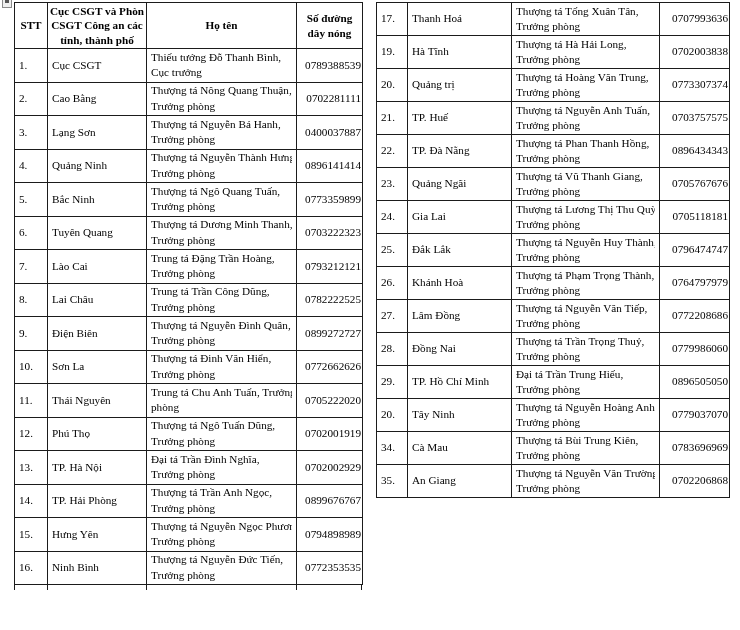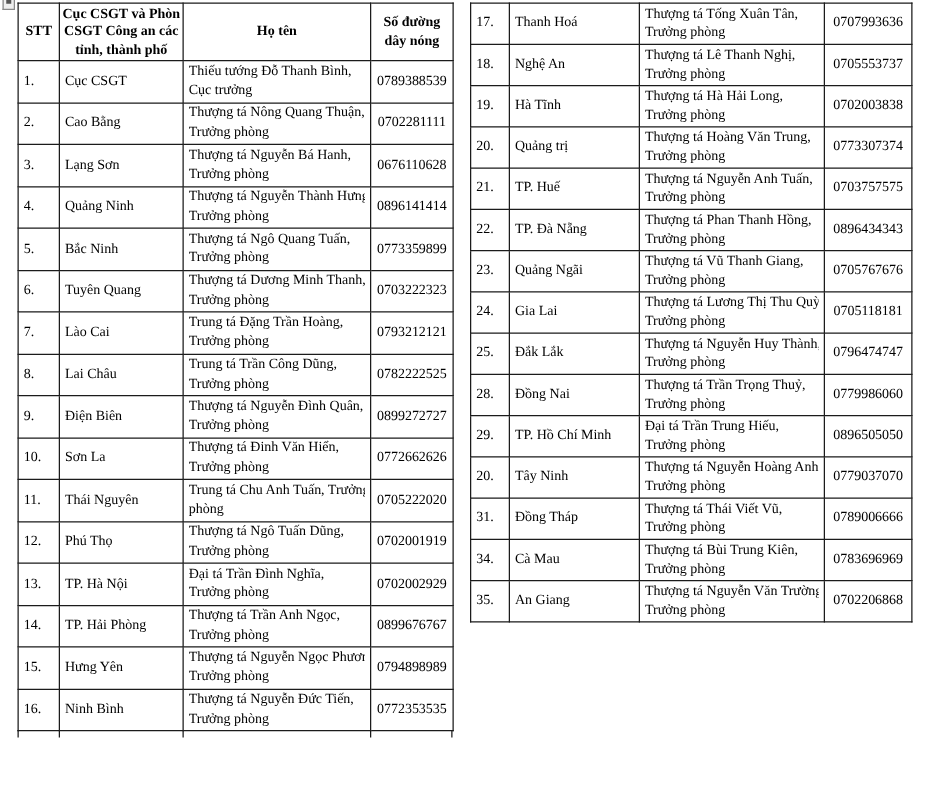--- a/index.html
+++ b/index.html
@@ -26,21 +26,21 @@
     font-size:11.2px;line-height:15.5px;font-weight:normal;
     padding:0 4px;vertical-align:middle;overflow:hidden;text-align:left;
   }
   .doc-table th{
     font-weight:bold;text-align:center;padding:0 2px;line-height:14.5px;font-size:11.2px;
   }
   #left-table tr.header-row{height:46px;}
   #left-table tr.data-row{height:33.5px;}
   #right-table tr.data-row{height:33px;}
   .cell-line{white-space:nowrap;overflow:hidden;}
-  td.phone-cell{text-align:center;padding:0 1px;}
+  td.phone-cell{text-align:right;padding:0 1px;}
   td.stt-cell{padding-left:4px;}
   
   .continuation-stub{
     position:absolute;left:14px;top:584px;width:348px;height:6px;
   }
   .continuation-stub span{
     position:absolute;top:0;width:1px;height:6px;background:#1b1b1b;
   }
 </style>
 </head>
@@ -95,21 +95,21 @@
           </td>
           <td class="phone-cell">0702281111</td>
         </tr>
         <tr class="data-row">
           <td class="stt-cell">3.</td>
           <td class="unit-cell">Lạng Sơn</td>
           <td class="name-cell">
             <div class="cell-line">Thượng tá Nguyễn Bá Hanh,</div>
             <div class="cell-line">Trưởng phòng</div>
           </td>
-          <td class="phone-cell">0676110628</td>
+          <td class="phone-cell">0400037887</td>
         </tr>
         <tr class="data-row">
           <td class="stt-cell">4.</td>
           <td class="unit-cell">Quảng Ninh</td>
           <td class="name-cell">
             <div class="cell-line">Thượng tá Nguyễn Thành Hưng,</div>
             <div class="cell-line">Trưởng phòng</div>
           </td>
           <td class="phone-cell">0896141414</td>
         </tr>
@@ -235,29 +235,20 @@
         <tr class="data-row">
           <td class="stt-cell">17.</td>
           <td class="unit-cell">Thanh Hoá</td>
           <td class="name-cell">
             <div class="cell-line">Thượng tá Tống Xuân Tân,</div>
             <div class="cell-line">Trưởng phòng</div>
           </td>
           <td class="phone-cell">0707993636</td>
         </tr>
         <tr class="data-row">
-          <td class="stt-cell">18.</td>
-          <td class="unit-cell">Nghệ An</td>
-          <td class="name-cell">
-            <div class="cell-line">Thượng tá Lê Thanh Nghị,</div>
-            <div class="cell-line">Trưởng phòng</div>
-          </td>
-          <td class="phone-cell">0705553737</td>
-        </tr>
-        <tr class="data-row">
           <td class="stt-cell">19.</td>
           <td class="unit-cell">Hà Tĩnh</td>
           <td class="name-cell">
             <div class="cell-line">Thượng tá Hà Hải Long,</div>
             <div class="cell-line">Trưởng phòng</div>
           </td>
           <td class="phone-cell">0702003838</td>
         </tr>
         <tr class="data-row">
           <td class="stt-cell">20.</td>
@@ -307,20 +298,38 @@
         <tr class="data-row">
           <td class="stt-cell">25.</td>
           <td class="unit-cell">Đắk Lắk</td>
           <td class="name-cell">
             <div class="cell-line">Thượng tá Nguyễn Huy Thành,</div>
             <div class="cell-line">Trưởng phòng</div>
           </td>
           <td class="phone-cell">0796474747</td>
         </tr>
         <tr class="data-row">
+          <td class="stt-cell">26.</td>
+          <td class="unit-cell">Khánh Hoà</td>
+          <td class="name-cell">
+            <div class="cell-line">Thượng tá Phạm Trọng Thành,</div>
+            <div class="cell-line">Trưởng phòng</div>
+          </td>
+          <td class="phone-cell">0764797979</td>
+        </tr>
+        <tr class="data-row">
+          <td class="stt-cell">27.</td>
+          <td class="unit-cell">Lâm Đồng</td>
+          <td class="name-cell">
+            <div class="cell-line">Thượng tá Nguyễn Văn Tiếp,</div>
+            <div class="cell-line">Trưởng phòng</div>
+          </td>
+          <td class="phone-cell">0772208686</td>
+        </tr>
+        <tr class="data-row">
           <td class="stt-cell">28.</td>
           <td class="unit-cell">Đồng Nai</td>
           <td class="name-cell">
             <div class="cell-line">Thượng tá Trần Trọng Thuỷ,</div>
             <div class="cell-line">Trưởng phòng</div>
           </td>
           <td class="phone-cell">0779986060</td>
         </tr>
         <tr class="data-row">
           <td class="stt-cell">29.</td>
@@ -332,29 +341,20 @@
           <td class="phone-cell">0896505050</td>
         </tr>
         <tr class="data-row">
           <td class="stt-cell">20.</td>
           <td class="unit-cell">Tây Ninh</td>
           <td class="name-cell">
             <div class="cell-line">Thượng tá Nguyễn Hoàng Anh,</div>
             <div class="cell-line">Trưởng phòng</div>
           </td>
           <td class="phone-cell">0779037070</td>
-        </tr>
-        <tr class="data-row">
-          <td class="stt-cell">31.</td>
-          <td class="unit-cell">Đồng Tháp</td>
-          <td class="name-cell">
-            <div class="cell-line">Thượng tá Thái Viết Vũ,</div>
-            <div class="cell-line">Trưởng phòng</div>
-          </td>
-          <td class="phone-cell">0789006666</td>
         </tr>
         <tr class="data-row">
           <td class="stt-cell">34.</td>
           <td class="unit-cell">Cà Mau</td>
           <td class="name-cell">
             <div class="cell-line">Thượng tá Bùi Trung Kiên,</div>
             <div class="cell-line">Trưởng phòng</div>
           </td>
           <td class="phone-cell">0783696969</td>
         </tr>

